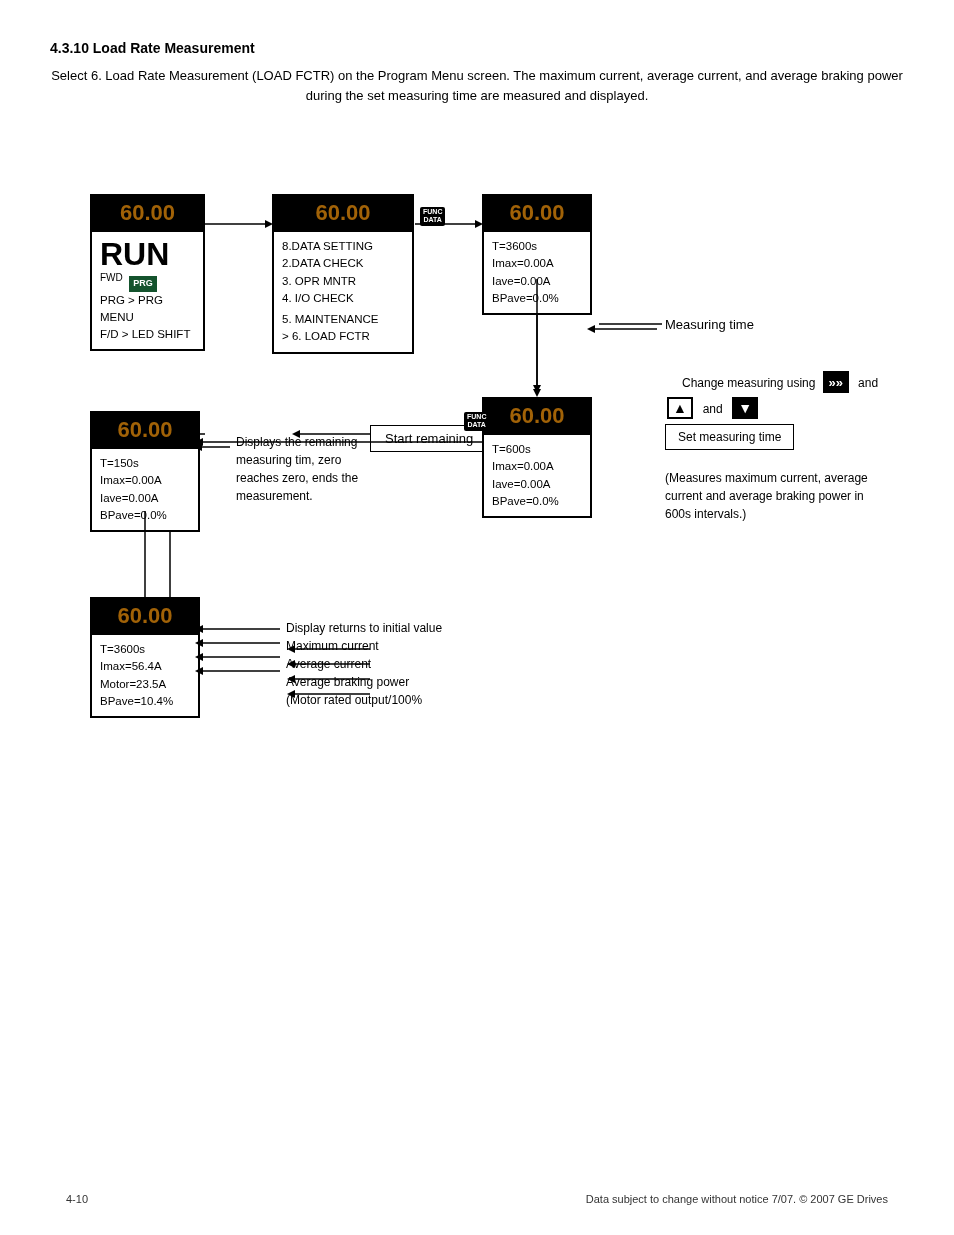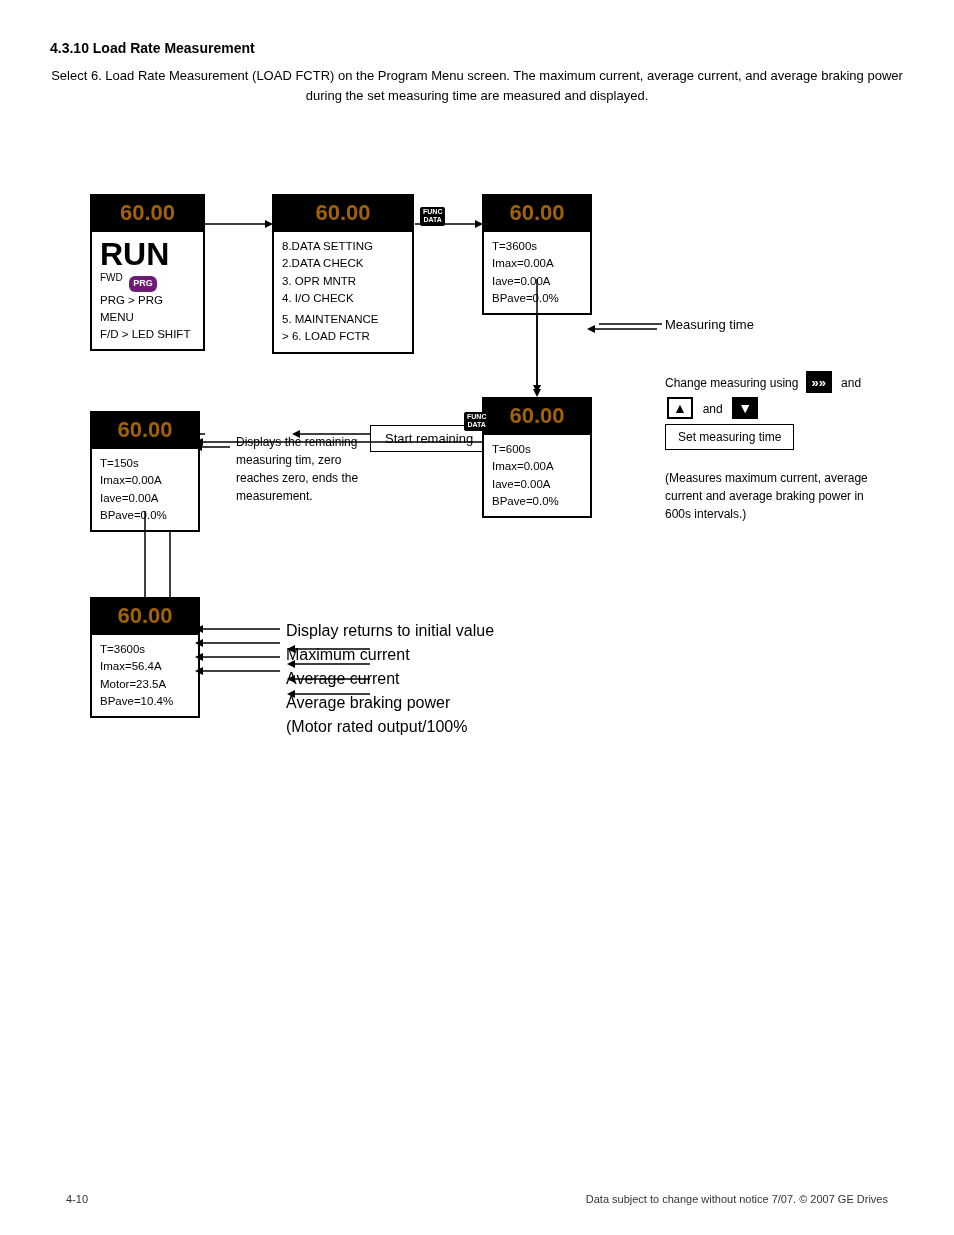--- a/index.html
+++ b/index.html
@@ -60,26 +60,26 @@
     }
     .screen-body .run-fwd {
       font-size: 10px;
       font-weight: normal;
       vertical-align: super;
     }
 
     
     .prg-btn {
       display: inline-block;
-      background: #701a75;
+      background: #14532d;
       color: #fff;
       font-size: 9px;
       font-weight: bold;
       padding: 1px 4px;
-      border-radius: 6px;
+      border-radius: 0;
     }
 
     
     .func-btn {
       display: inline-block;
       background: #000;
       color: #fff;
       font-size: 7px;
       font-weight: bold;
       padding: 1px 3px;
@@ -232,21 +232,21 @@
       </div>
     </div>
 
     <div style="position:absolute; left:615px; top:188px;">
       <span>Measuring time</span>
     </div>
     <svg style="position:absolute;top:0;left:0;width:860px;height:700px;pointer-events:none;">
       <line x1="549" y1="195" x2="612" y2="195" stroke="#000" stroke-width="1.5"></line>
     </svg>
 
-    <div style="position:absolute; left:615px; top:242px; font-size:12px;">
+    <div style="position:absolute; left:632px; top:242px; font-size:12px;">
       <span>Change measuring using</span>
       <span style="margin-left:4px;" class="nav-btn">»»</span>
       <span style="margin-left:4px;">and</span>
     </div>
     <div style="position:absolute; left:615px; top:268px;">
       <span class="nav-btn" style="background:#fff;color:#000;font-size:14px;font-weight:bold;">▲</span>
       <span style="margin: 0 4px; font-size:12px;">and</span>
       <span class="nav-btn" style="background:#000;color:#fff;font-size:14px;font-weight:bold;">▼</span>
     </div>
 
@@ -327,21 +327,21 @@
       <line x1="153" y1="500" x2="230" y2="500" stroke="#000" stroke-width="1.5"></line>
       <polygon points="153,496 145,500 153,504" fill="#000"></polygon>
       <line x1="153" y1="514" x2="230" y2="514" stroke="#000" stroke-width="1.5"></line>
       <polygon points="153,510 145,514 153,518" fill="#000"></polygon>
       <line x1="153" y1="528" x2="230" y2="528" stroke="#000" stroke-width="1.5"></line>
       <polygon points="153,524 145,528 153,532" fill="#000"></polygon>
       <line x1="153" y1="542" x2="230" y2="542" stroke="#000" stroke-width="1.5"></line>
       <polygon points="153,538 145,542 153,546" fill="#000"></polygon>
     </svg>
 
-    <div style="position:absolute; left:236px; top:490px; font-size:16px; line-height:1.5;">
+    <div style="position:absolute; left:236px; top:490px; font-size:12px; line-height:1.5;">
       <div>Display returns to initial value</div>
       <div>Maximum current</div>
       <div>Average current</div>
       <div>Average braking power</div>
       <div>(Motor rated output/100%</div>
     </div>
 
   </div>
 
 </div>

